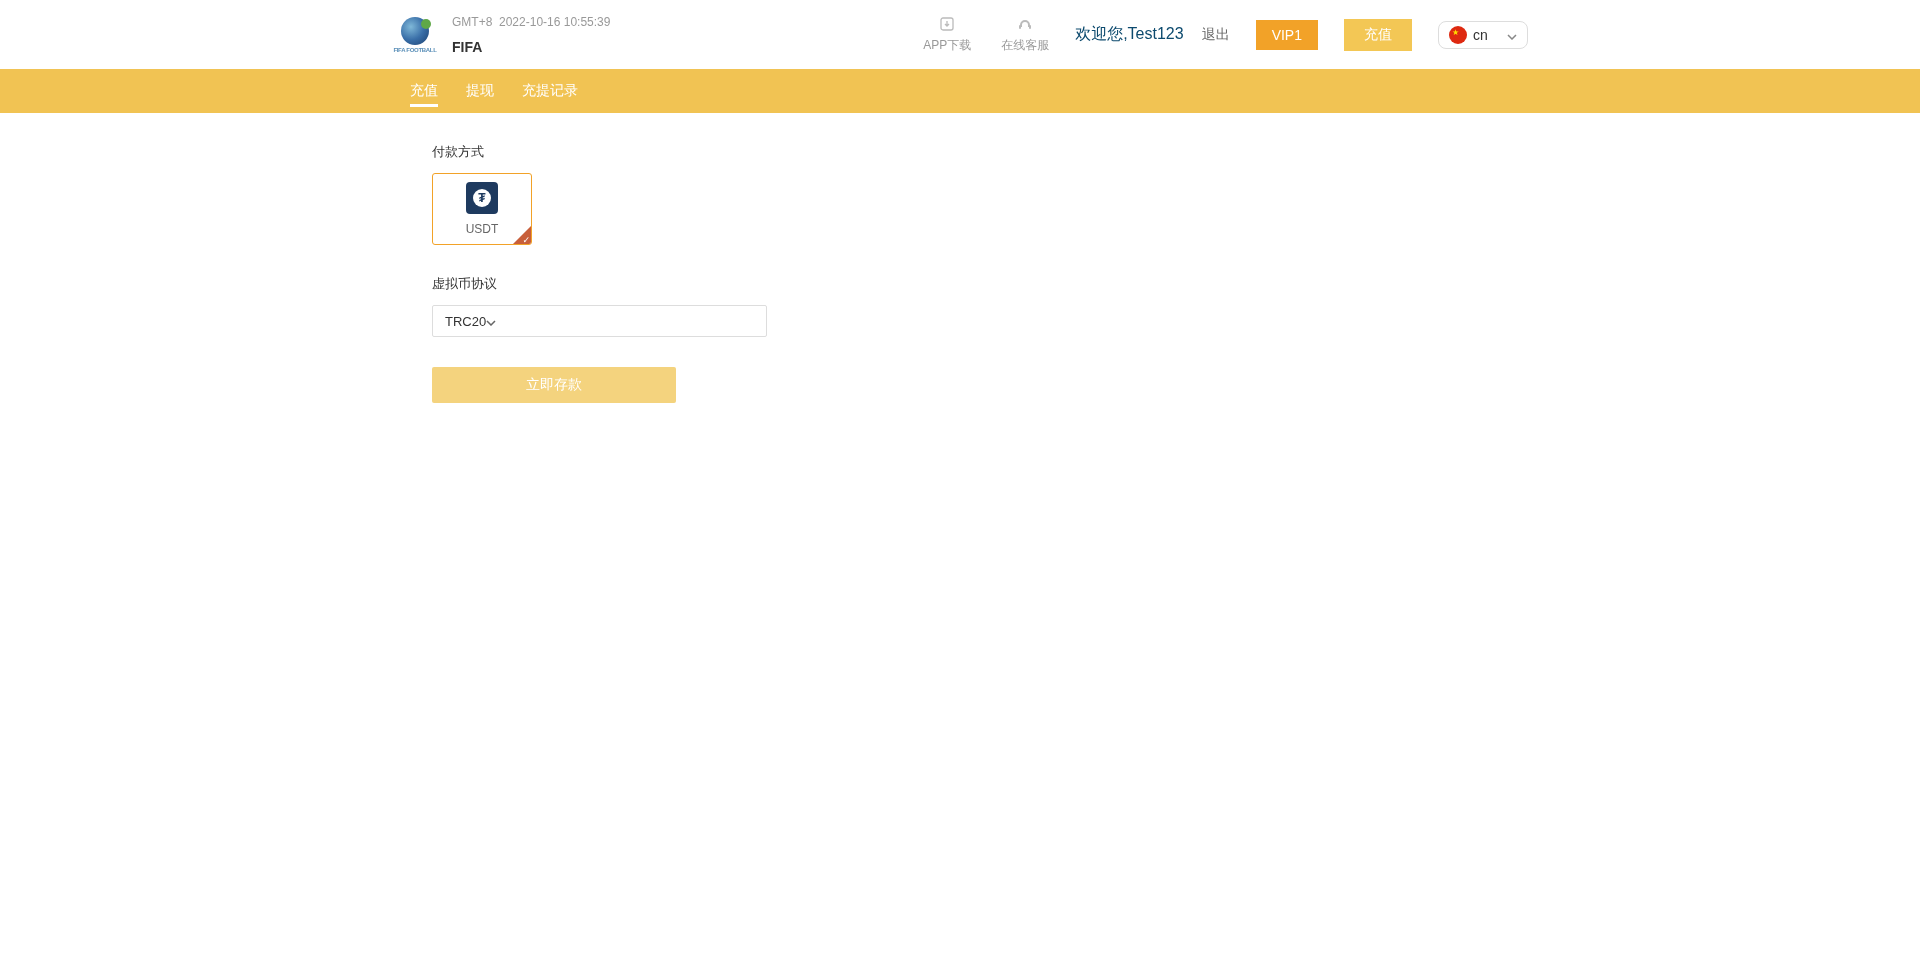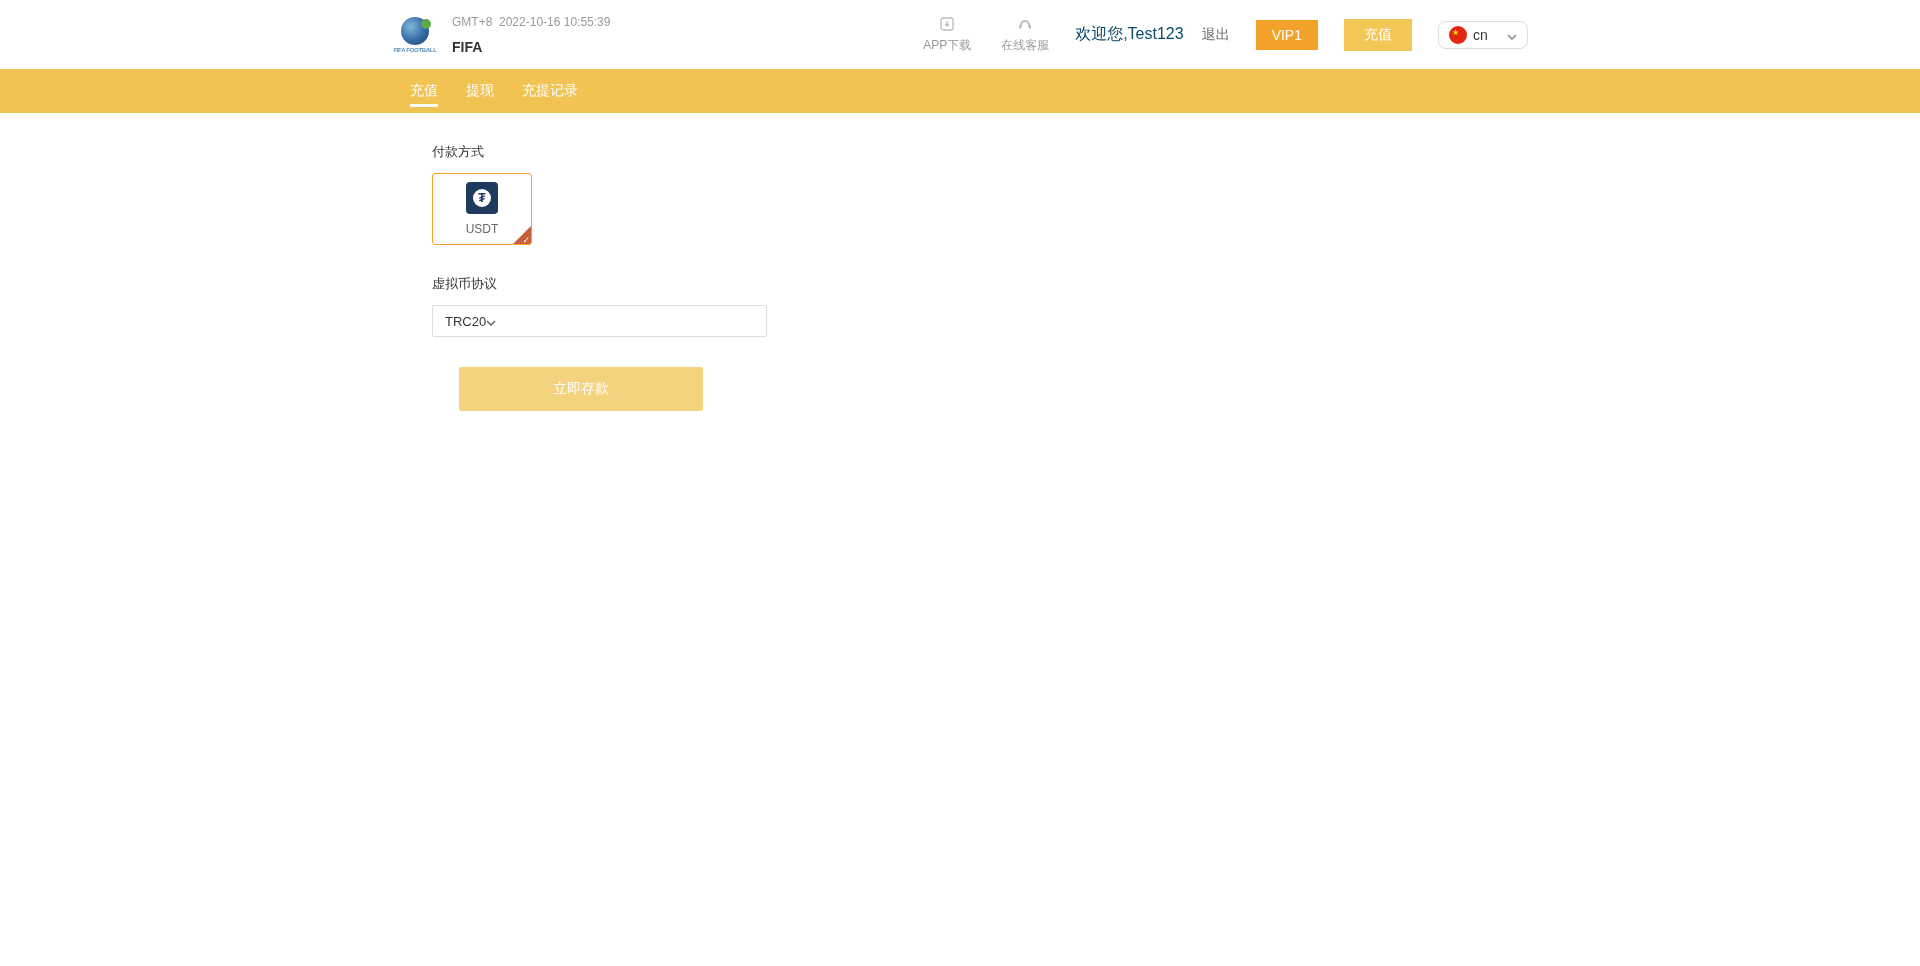--- a/index.html
+++ b/index.html
@@ -287,28 +287,27 @@
 }
 .amount-field::placeholder {
   color: #bbb;
 }
 .rate-text {
   font-size: 13px;
   color: #999;
 }
 .submit-btn {
   width: 244px;
-  height: 44px;
+  height: 36px;
   background: #f4d37e;
   color: #fff;
   border: none;
   border-radius: 2px;
   font-size: 14px;
   cursor: pointer;
-  margin-left: 27px;
 }
 </style>
 </head>
 <body>
 
 <div class="header container">
   <div class="logo">
     <div class="logo-ball"></div>
     <div class="logo-text">FIFA FOOTBALL</div>
   </div>

